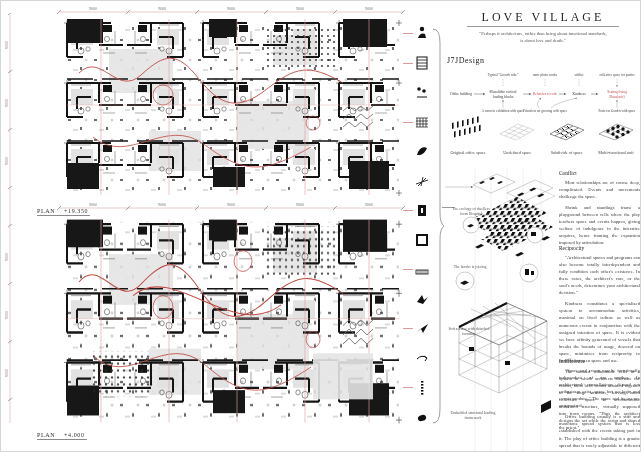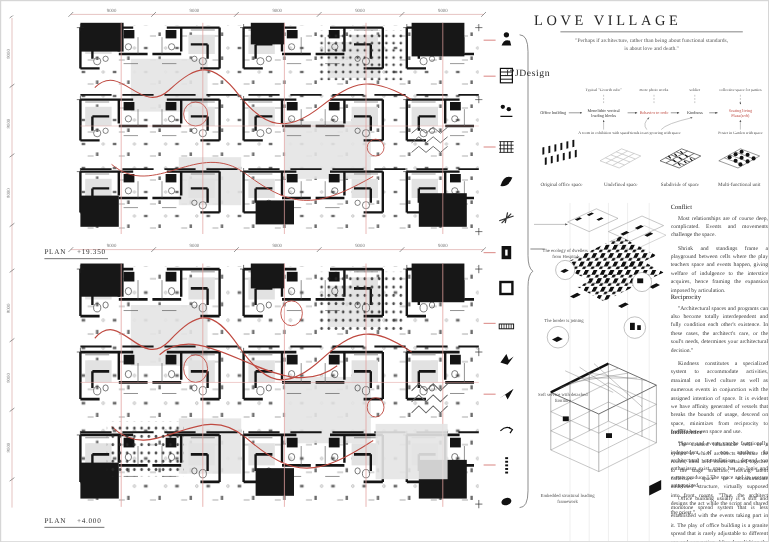--- a/index.html
+++ b/index.html
@@ -2,26 +2,26 @@
 <html><head>
 <meta charset="utf-8">
 <style>
   html,body{margin:0;padding:0;background:#e9e9e9}
   .sheet{position:relative;width:641px;height:452px;background:#ffffff;margin:0 auto;
          font-family:"Liberation Serif",serif;overflow:hidden;border:1px solid #d6d6d6;box-sizing:border-box}
   .abs{position:absolute}
   svg text{font-family:"Liberation Serif",serif}
 
   
-  .title{position:absolute;left:444px;top:9px;width:196px;
+  .title{position:absolute;left:444px;top:9px;width:196px;text-align:center;
          font-size:12px;letter-spacing:3px;color:#262626}
   .titlerule{position:absolute;left:466px;top:25px;width:152px;border-top:1px solid #9a9a9a}
   .quote{position:absolute;left:466px;top:29px;width:152px;text-align:center;
          font-size:4.6px;line-height:1.55;color:#555}
-  .logo{position:absolute;left:420px;top:55px;font-size:8px;color:#1e1e1e;letter-spacing:.5px}
+  .logo{position:absolute;left:446px;top:55px;font-size:8px;color:#1e1e1e;letter-spacing:.5px}
 
   .minis{position:absolute;left:444px;top:114px;width:194px;display:flex;justify-content:space-between}
   .mini{width:46px;text-align:center}
   .mini .cap{font-size:4.2px;color:#444;margin-top:1px;line-height:1.2}
 
   .sec{position:absolute;width:81px;color:#3a3a3a;font-size:4.7px;line-height:1.5;text-align:justify}
   .sec h3{margin:0 0 2px 0;font-size:5.4px;font-weight:normal;color:#222}
   .sec p{margin:0 0 4px 0;text-indent:6px}
 
   .axlabel{position:absolute;font-size:3.9px;color:#555;line-height:1.35;text-align:center}

